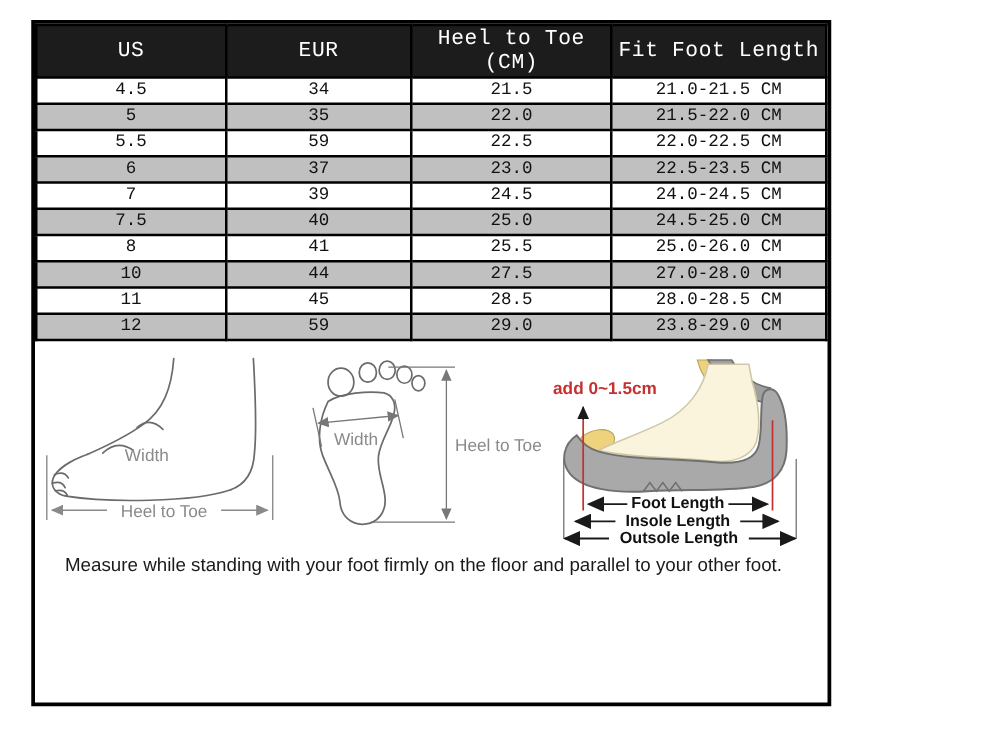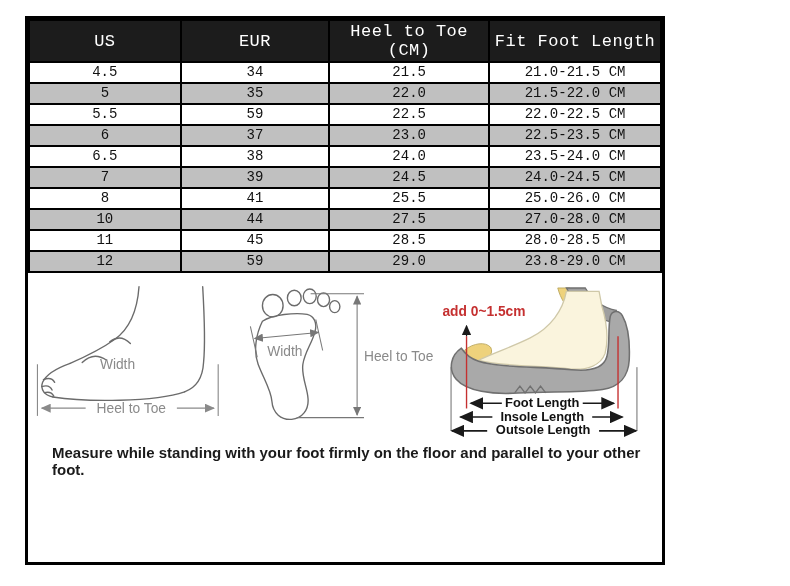--- a/index.html
+++ b/index.html
@@ -24,21 +24,21 @@
     text-align:center;padding:0;line-height:19px;
   }
   table.size-chart tbody tr:nth-child(even){background:#c0c0c0;}
   table.size-chart tbody tr:nth-child(odd){background:#fff;}
   .diagrams{
     display:flex;justify-content:space-between;align-items:flex-start;
     padding:3px 4px 0 6px;height:168px;
   }
   .caption{
     font-family:"Liberation Sans","DejaVu Sans",sans-serif;
-    font-size:15px;color:#1a1a1a;padding-left:24px;margin-top:0;font-weight:bold;
+    font-size:15px;color:#1a1a1a;padding-left:24px;margin-top:0;
   }
   svg text{font-family:"Liberation Sans","DejaVu Sans",sans-serif;}
   svg .measure-label{fill:#8a8a8a;font-size:16px;}
   svg .dim-label{fill:#111;font-size:15px;font-weight:700;}
   svg .red-label{fill:#c53030;font-size:16px;font-weight:700;}
 </style>
 </head>
 <body>
 
 <div class="sheet">
@@ -77,30 +77,30 @@
           <td>22.5</td>
           <td>22.0-22.5 CM</td>
         </tr>
       <tr>
           <td>6</td>
           <td>37</td>
           <td>23.0</td>
           <td>22.5-23.5 CM</td>
         </tr>
       <tr>
-          <td>6.5</td>
-          <td>38</td>
-          <td>24.0</td>
-          <td>23.5-24.0 CM</td>
-        </tr>
-      <tr>
           <td>7</td>
           <td>39</td>
           <td>24.5</td>
           <td>24.0-24.5 CM</td>
+        </tr>
+      <tr>
+          <td>7.5</td>
+          <td>40</td>
+          <td>25.0</td>
+          <td>24.5-25.0 CM</td>
         </tr>
       <tr>
           <td>8</td>
           <td>41</td>
           <td>25.5</td>
           <td>25.0-26.0 CM</td>
         </tr>
       <tr>
           <td>10</td>
           <td>44</td>

